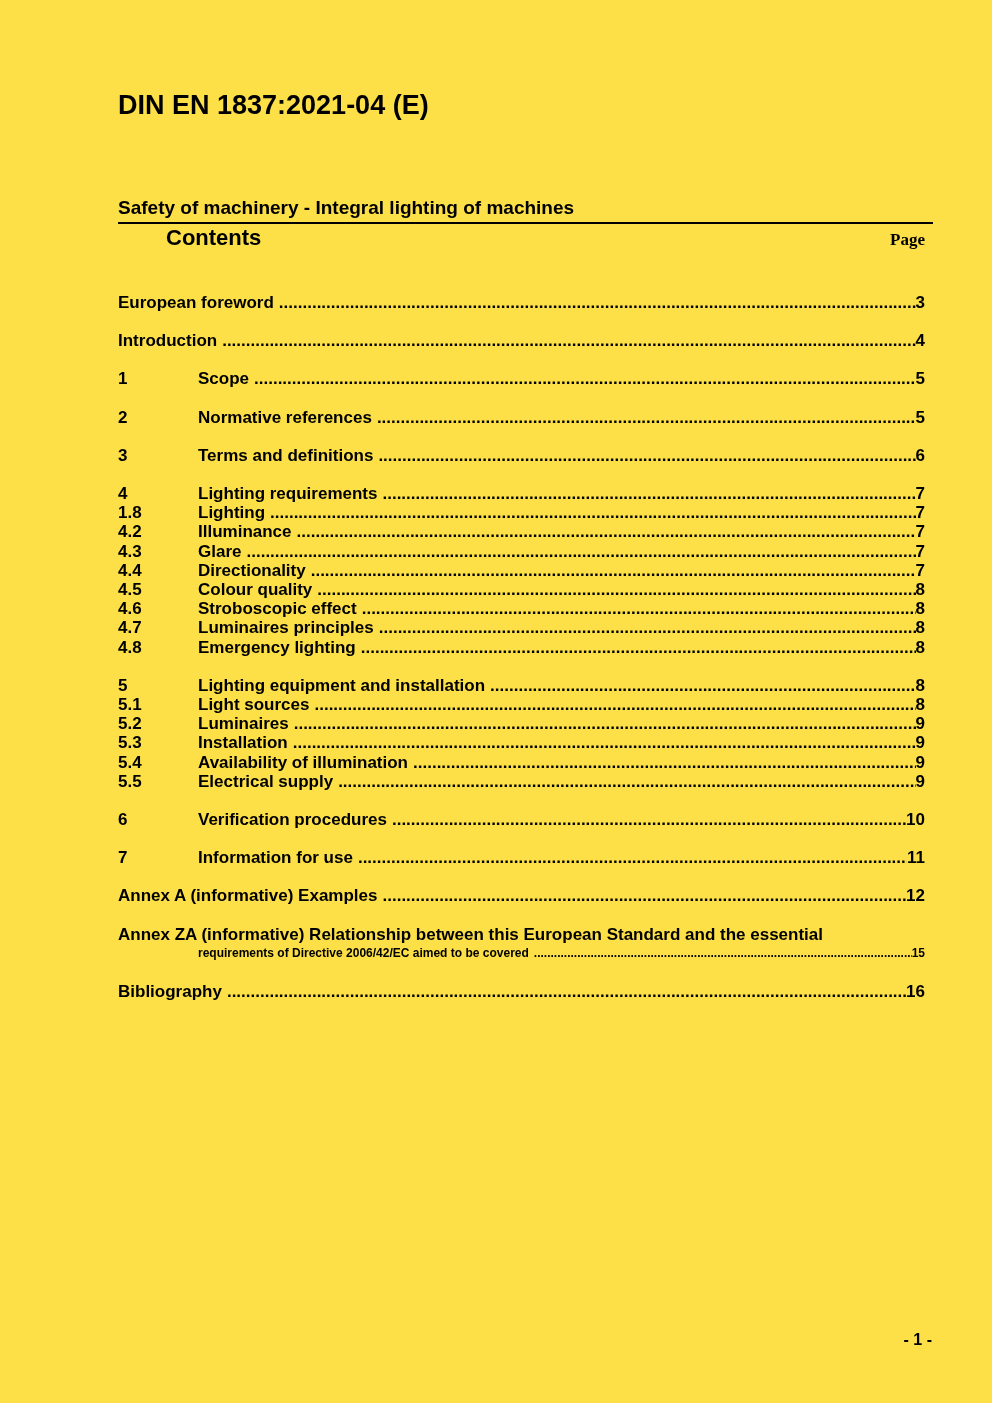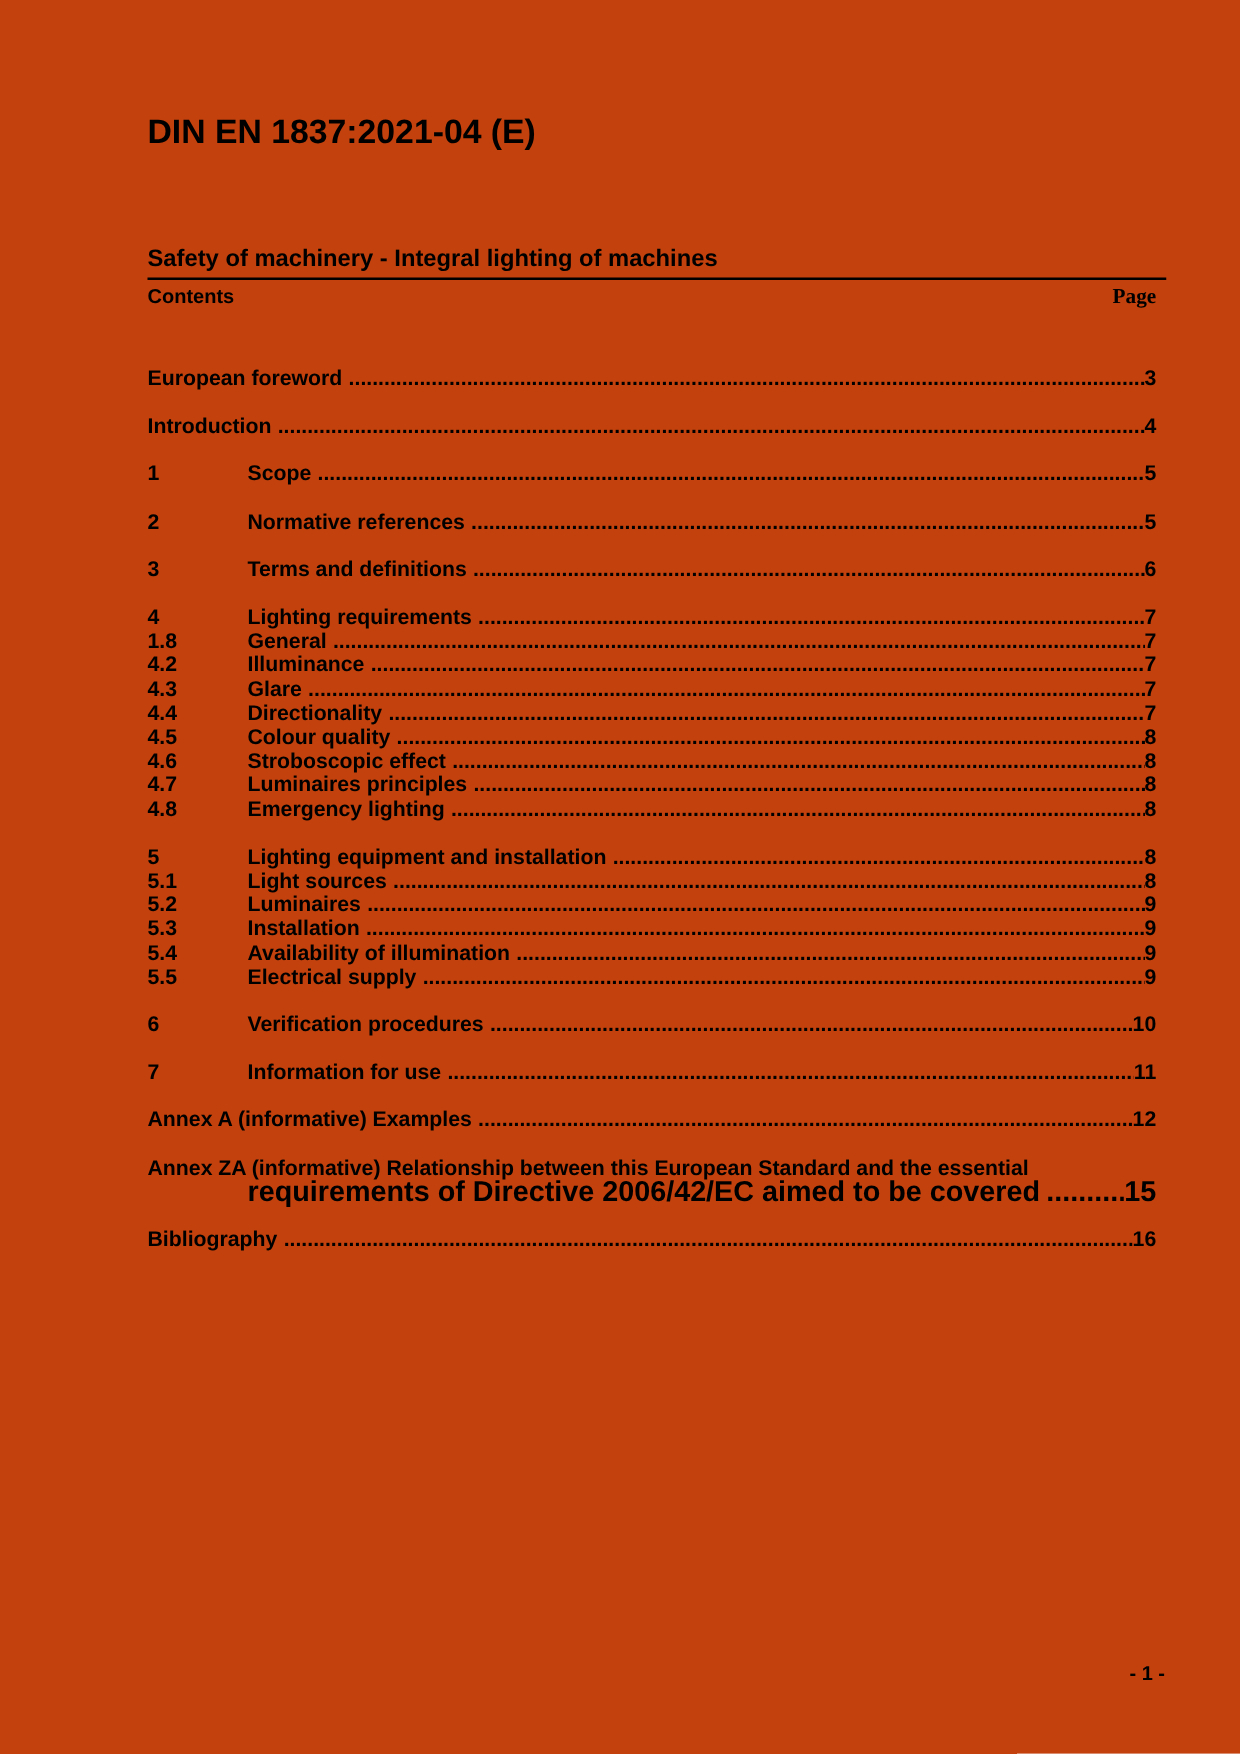--- a/index.html
+++ b/index.html
@@ -1,21 +1,21 @@
 <!DOCTYPE html>
 <html><head>
 <meta charset="utf-8">
 <style>
   * { margin: 0; padding: 0; box-sizing: border-box; }
   html, body { background: #ffffff; }
   .sheet {
     position: relative;
     width: 992px;
     height: 1403px;
-    background: #c2410c;
+    background: #fde047;
     font-family: "Liberation Sans", sans-serif;
     font-weight: bold;
     color: #000000;
     overflow: hidden;
   }
   .doc-code {
     position: absolute;
     left: 118px;
     top: 92px;
     font-size: 27px;
@@ -34,21 +34,21 @@
   }
   .contents-row {
     position: absolute;
     left: 118px;
     right: 67px;
     top: 224px;
     display: flex;
     justify-content: space-between;
     align-items: baseline;
   }
-  .contents-heading { font-size: 16px; line-height: 28px; }
+  .contents-heading { font-size: 22px; line-height: 28px; margin-left: 48px; }
   .page-col-label { font-size: 17px; line-height: 20px; font-family: Liberation Serif, serif; }
   .toc {
     position: absolute;
     left: 118px;
     right: 67px;
     top: 293px;
   }
   .toc-group { margin-bottom: 19px; }
   .toc-row {
     display: flex;
@@ -68,21 +68,21 @@
   }
   .t-leader::after {
     content: "..........................................................................................................................................................................................................";
   }
   .t-page { flex: 0 0 auto; }
   .wrap-line1 { font-size: 17px; line-height: 19.2px; }
   .wrap-line2 {
     display: flex;
     align-items: baseline;
     padding-left: 80px;
-    font-size: 23px;
+    font-size: 12px;
     line-height: 19.2px;
     white-space: nowrap;
   }
   .footer-pagenum {
     position: absolute;
     top: 1330px;
     right: 60px;
     font-size: 16px;
     line-height: 19px;
   }
@@ -148,21 +148,21 @@
 
     <div class="toc-group">
       <div class="toc-row">
         <span class="t-num">4</span>
         <span class="t-label">Lighting requirements</span>
         <span class="t-leader"></span>
         <span class="t-page">7</span>
       </div>
       <div class="toc-row">
         <span class="t-num">1.8</span>
-        <span class="t-label">General</span>
+        <span class="t-label">Lighting</span>
         <span class="t-leader"></span>
         <span class="t-page">7</span>
       </div>
       <div class="toc-row">
         <span class="t-num">4.2</span>
         <span class="t-label">Illuminance</span>
         <span class="t-leader"></span>
         <span class="t-page">7</span>
       </div>
       <div class="toc-row">

